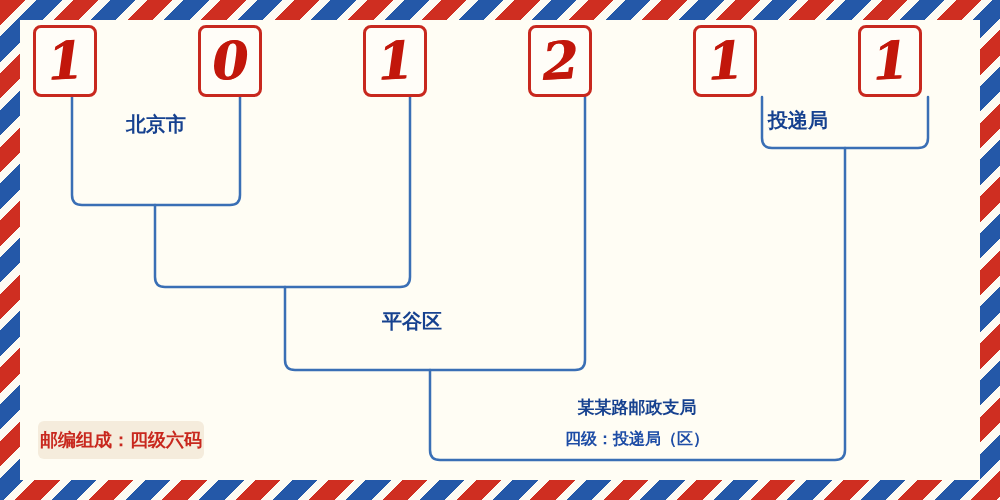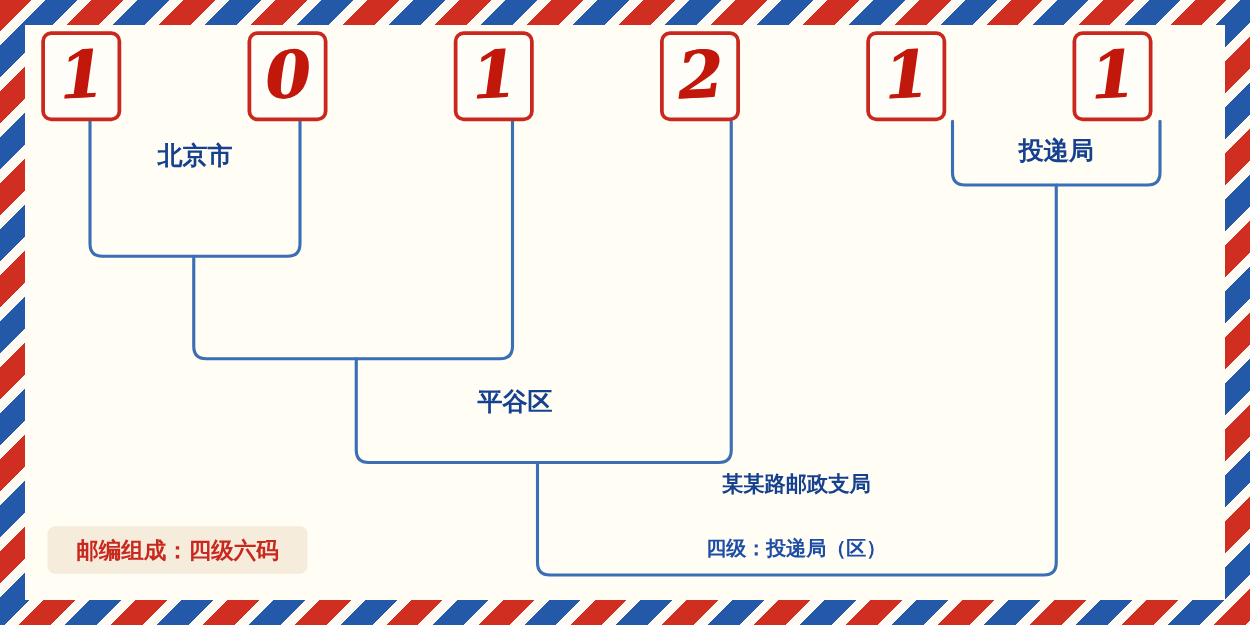--- a/index.html
+++ b/index.html
@@ -56,21 +56,21 @@
     line-height:25px;
   }
   .lbl.name{
     color:var(--name-blue);
     font-size:20px;font-weight:bold;
     line-height:24px;
   }
   .note{
     position:absolute;left:38px;top:421px;
     background:#f5ecdc;border-radius:6px;
-    padding:7px 23px;
+    padding:7px 2px;
     color:var(--note-red);
     font-size:18px;font-weight:bold;
   }
 </style>
 </head>
 <body>
 
 <div class="page">
   <div class="inner"></div>
 
@@ -99,19 +99,19 @@
   </div>
   <div class="digit-box" style="left:858px">
     <span class="digit">1</span>
   </div>
 
   <div class="lbl name" style="left:156px;top:112px">北京市</div>
 
 
   <div class="lbl name" style="left:412px;top:309px">平谷区</div>
 
-  <div class="lbl name" style="left:637px;top:376px;font-size:17px">某某路邮政支局</div>
+  <div class="lbl name" style="left:637px;top:395px;font-size:17px">某某路邮政支局</div>
   <div class="lbl" style="left:637px;top:426px">四级：投递局（区）</div>
 
-  <div class="lbl name" style="left:845px;top:108px">投递局</div>
+  <div class="lbl name" style="left:798px;top:108px">投递局</div>
 
   <div class="note">邮编组成：四级六码</div>
 </div>
 
 </body></html>

